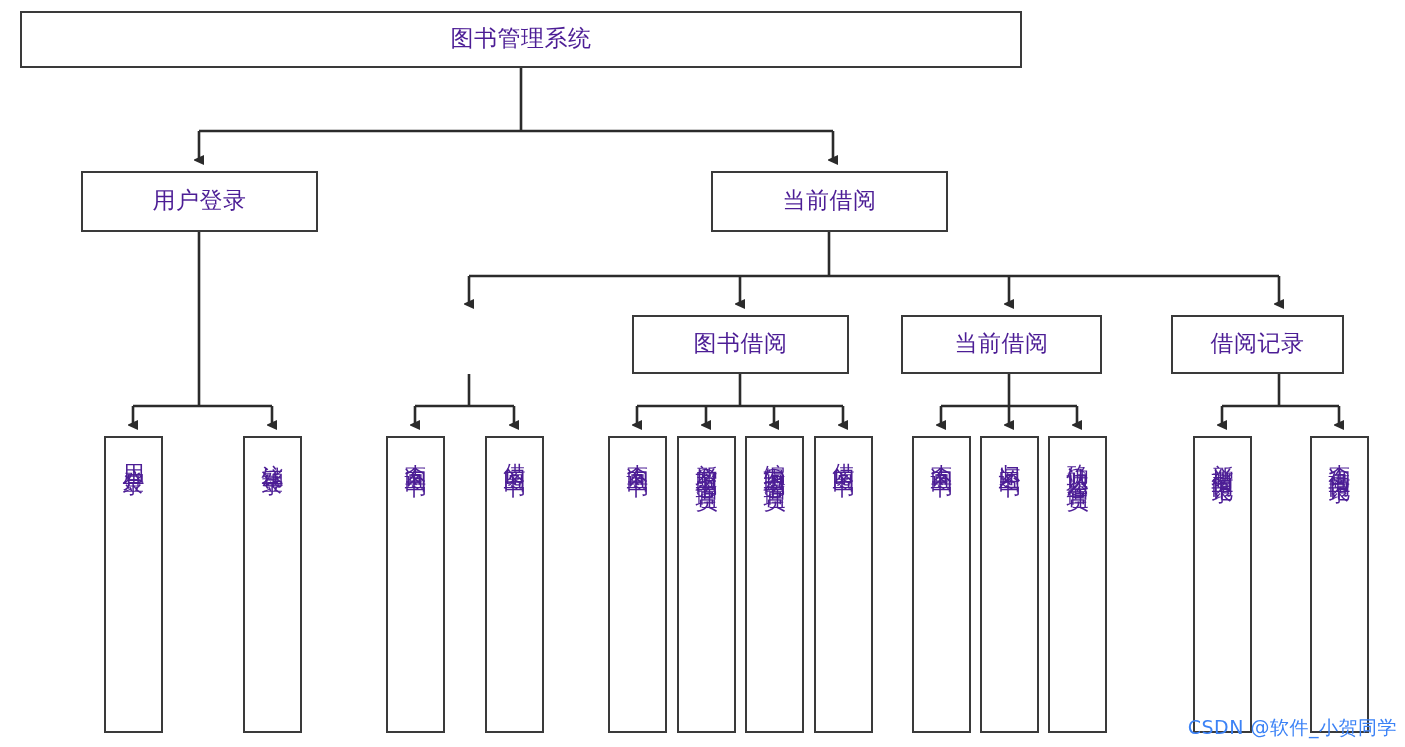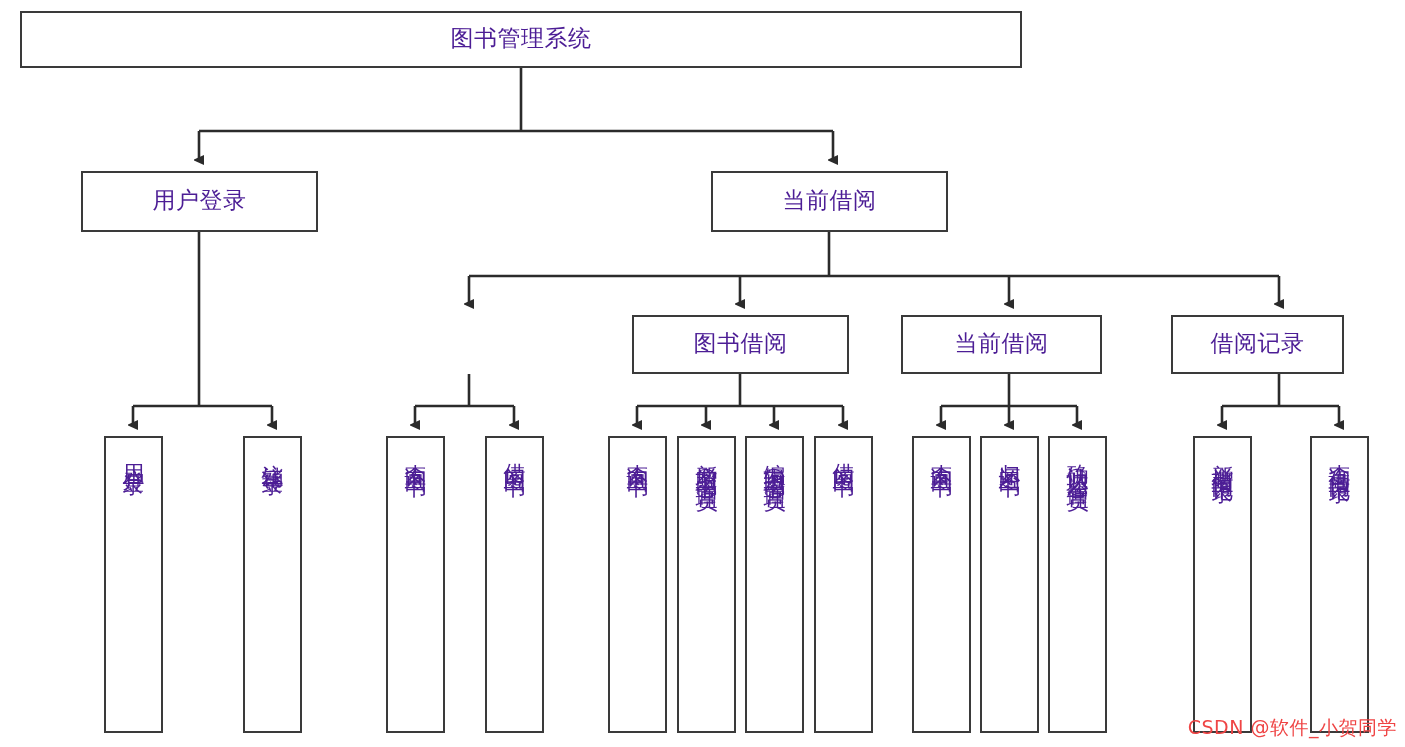--- a/index.html
+++ b/index.html
@@ -60,21 +60,21 @@
     line-height: 1.18;
     letter-spacing: 4px;
     white-space: nowrap;
     max-height: 280px;
   }
   .watermark {
     position: absolute;
     right: 8px;
     bottom: 6px;
     font-size: 19px;
-    color: #ef4444;
+    color: #3b82f6;
     white-space: nowrap;
     letter-spacing: 0.5px;
     font-family: "DejaVu Sans", "Liberation Sans", sans-serif;
   }
 </style>
 </head>
 <body>
 
 <div id="canvas">
 

